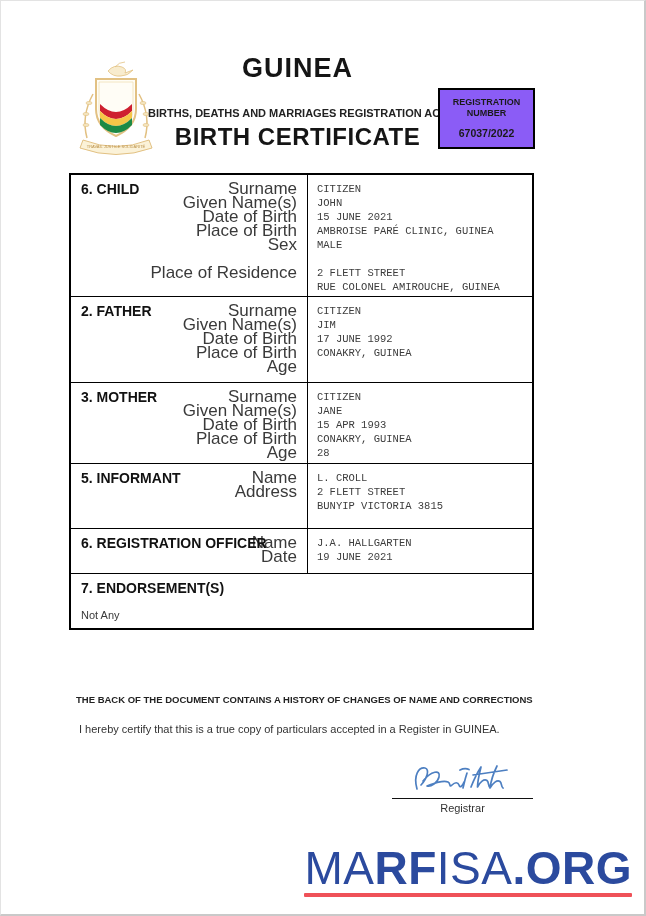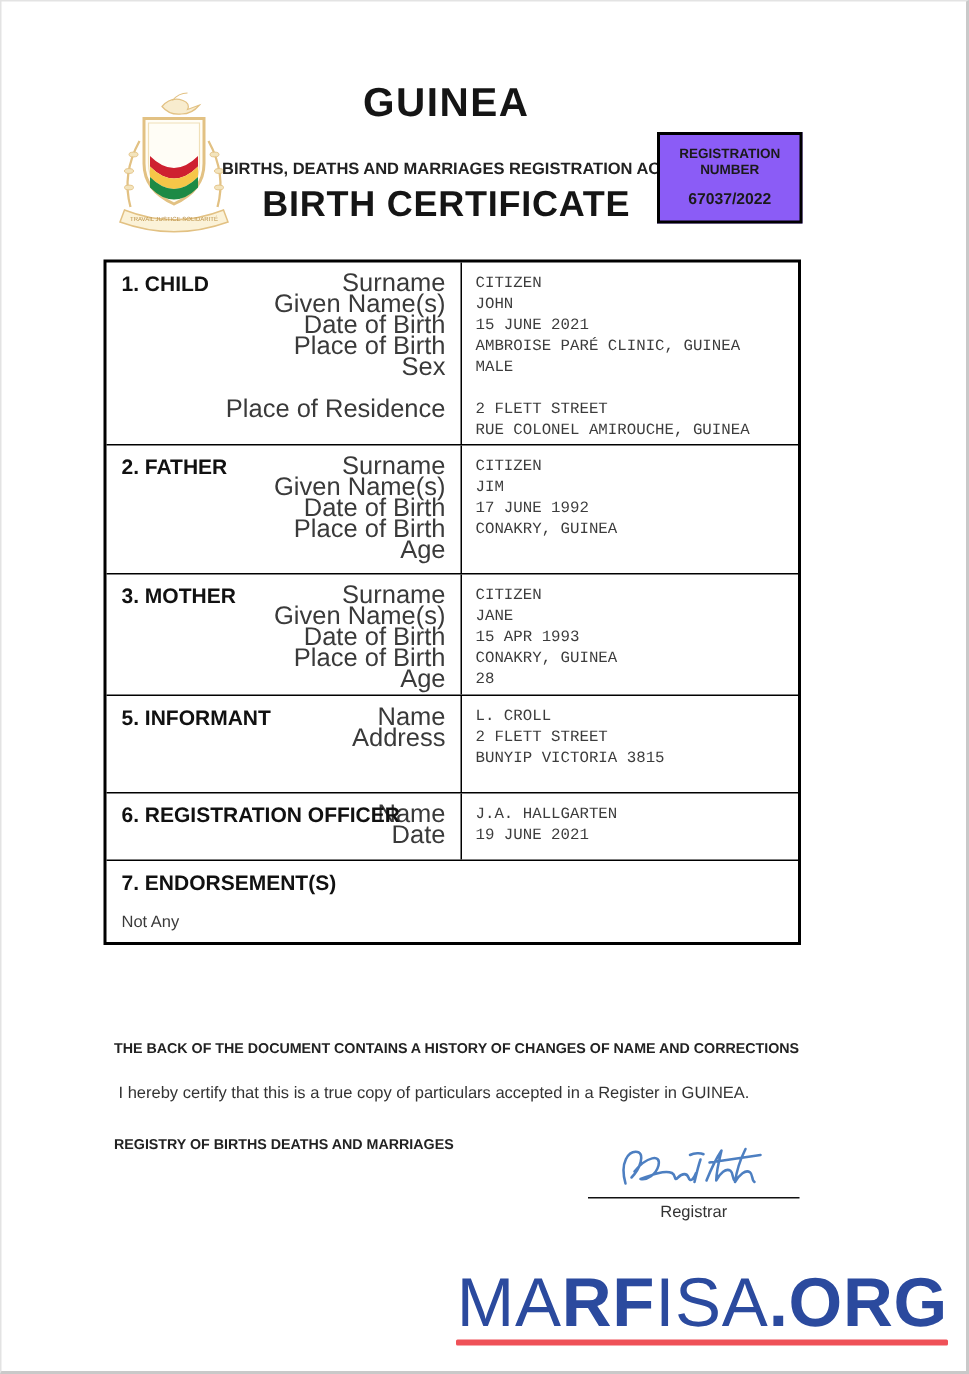--- a/index.html
+++ b/index.html
@@ -94,21 +94,21 @@
 
   <div class="regbox">
     <div class="reglabel">REGISTRATION NUMBER</div>
     <div class="regnum">67037/2022</div>
   </div>
 
   <div class="cert-table">
 
     <div class="section" style="height:121px">
       <div class="sec-left">
-        <div class="sec-title">1. CHILD</div>
+        <div class="sec-title">6. CHILD</div>
         <div class="labels">
           <div class="line">Surname</div>
           <div class="line">Given Name(s)</div>
           <div class="line">Date of Birth</div>
           <div class="line">Place of Birth</div>
           <div class="line">Sex</div>
           <div class="line"></div>
           <div class="line">Place of Residence</div>
           <div class="line"></div>
         </div>
@@ -198,21 +198,20 @@
     <div class="section" style="height:55px">
       <div class="sec-full">
         <div class="sec-title" style="position:static">7. ENDORSEMENT(S)</div>
         <div class="endorse-note">Not Any</div>
       </div>
     </div>
   </div>
 
   <div class="back-note">THE BACK OF THE DOCUMENT CONTAINS A HISTORY OF CHANGES OF NAME AND CORRECTIONS</div>
   <div class="certify">I hereby certify that this is a true copy of particulars accepted in a Register in GUINEA.</div>
-  <div class="registry">REGISTRY OF BIRTHS DEATHS AND MARRIAGES</div>
 
   <div class="sig-block">
     <svg class="sig-svg" width="120" height="37" viewBox="0 0 120 37">
       <path d="M14,28 C10,14 16,6 22,7 C27,8 24,18 18,24 M20,20 C28,10 38,8 36,16 C34.5,22 28,26 24,25 C32,22 40,19 45,21 C48,22.5 46,27 49,24 C52,21 55,21 56,24 C57,27 59,26 61,21 M64,12 C62,18 61,23 60,27 M57,9 C60,7.5 64,7.5 66,8.5 M68,26 C72,16 76,9 78,6 C76,14 74.5,21 74.5,26 C77,21 81,17.5 84,19.5 C86,21 85,25 87,26.5 M94,5 C90,13 88,20 87,27 C90,22 94,18.5 97,20.5 C99,22 98,26 100,27 M70,14 L104,9" fill="none" stroke="#4d7fc1" stroke-width="1.7" stroke-linecap="round" stroke-linejoin="round"></path>
     </svg>
     <div class="sig-line"></div>
     <div class="sig-caption">Registrar</div>
   </div>
 
   <div class="brand">

